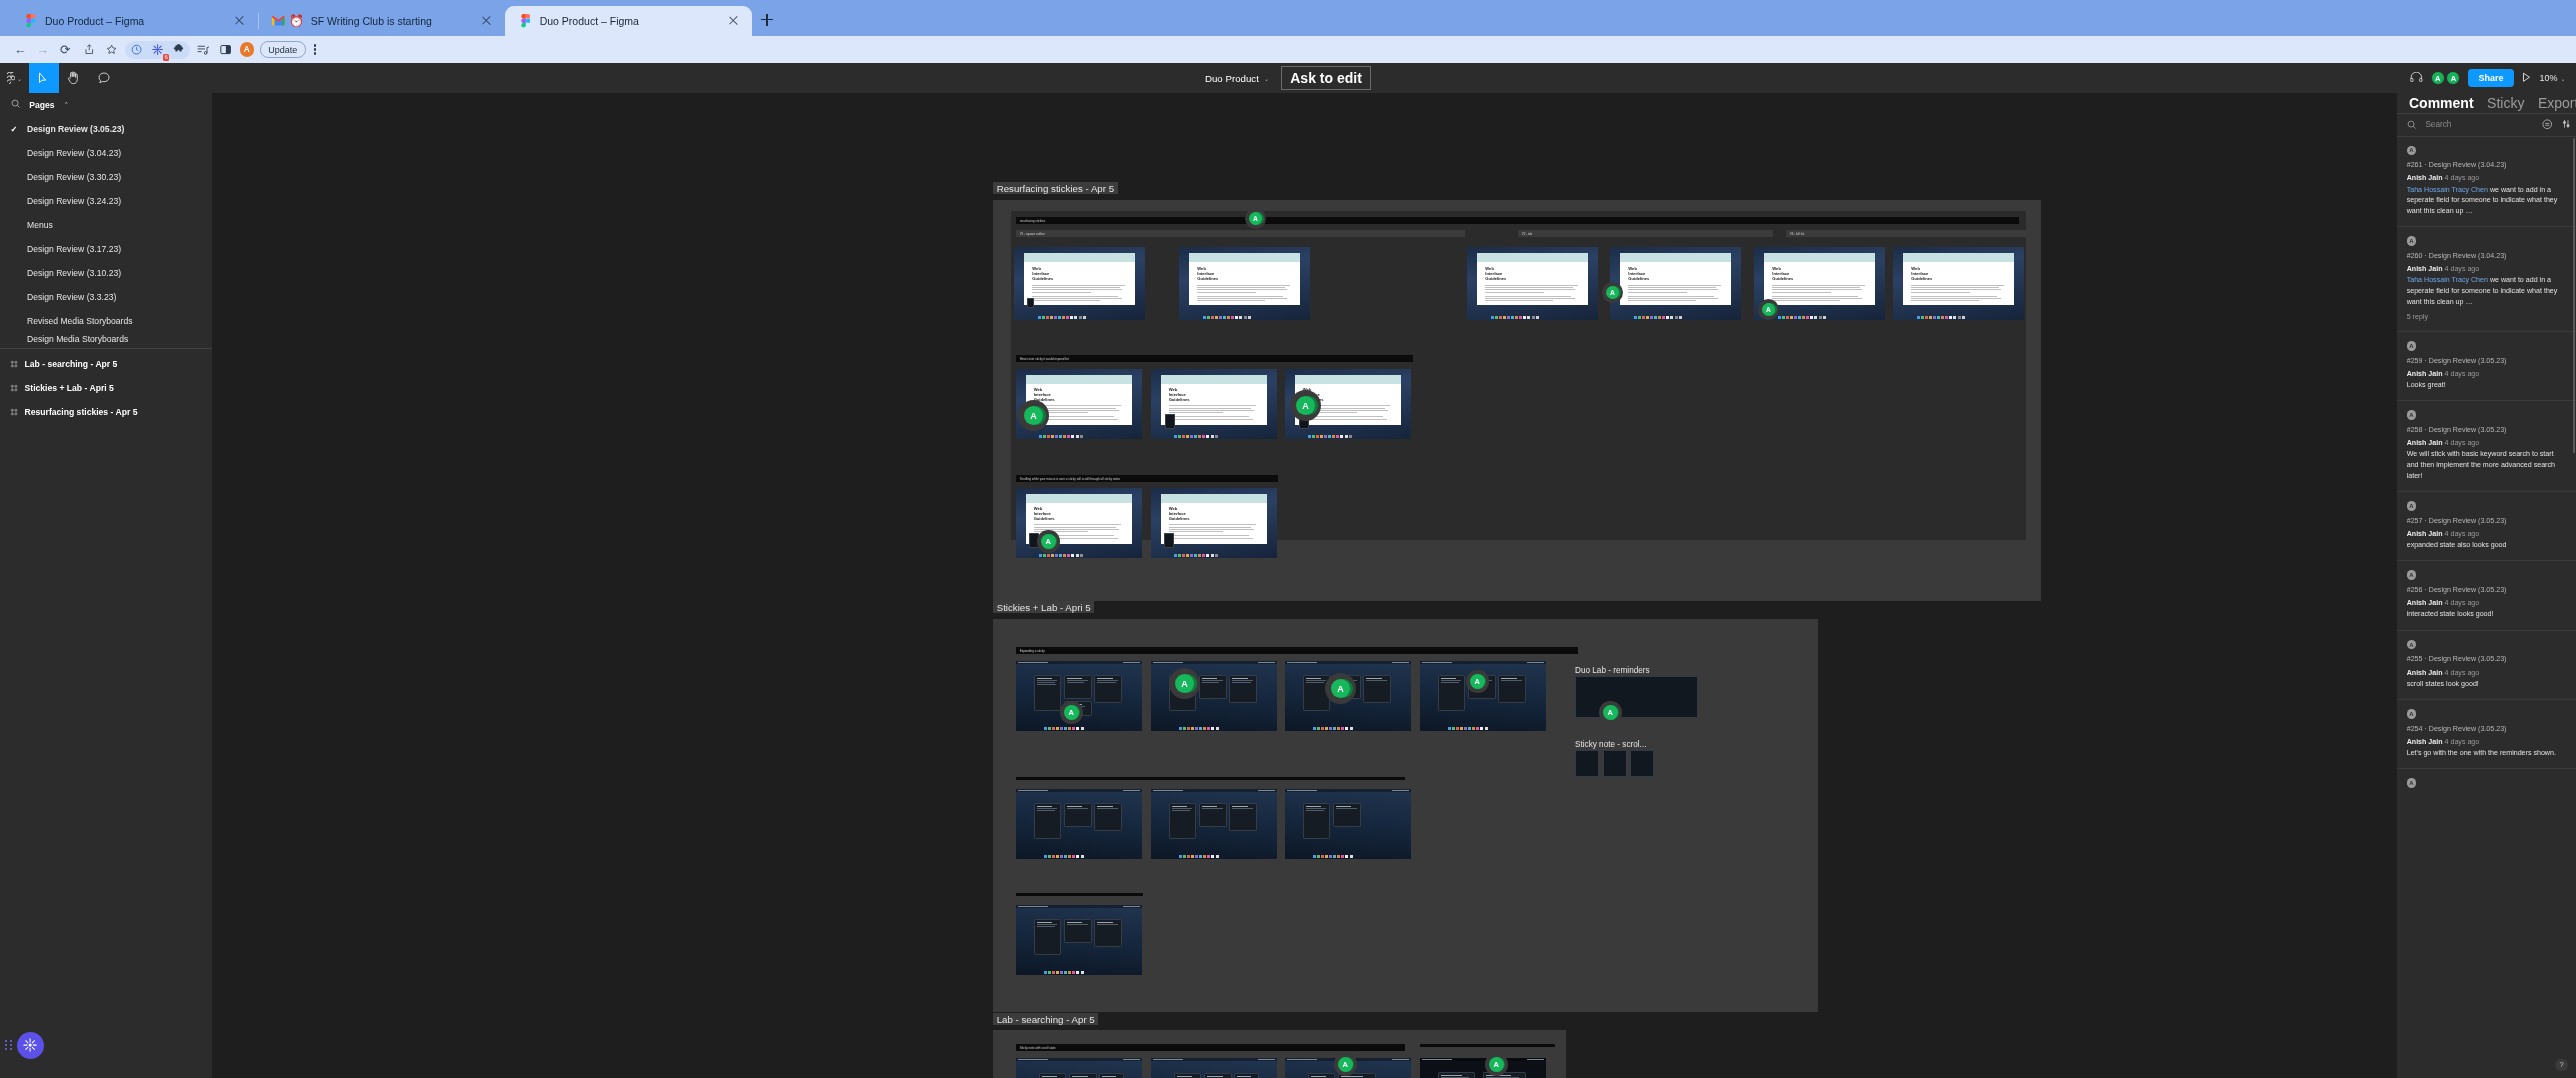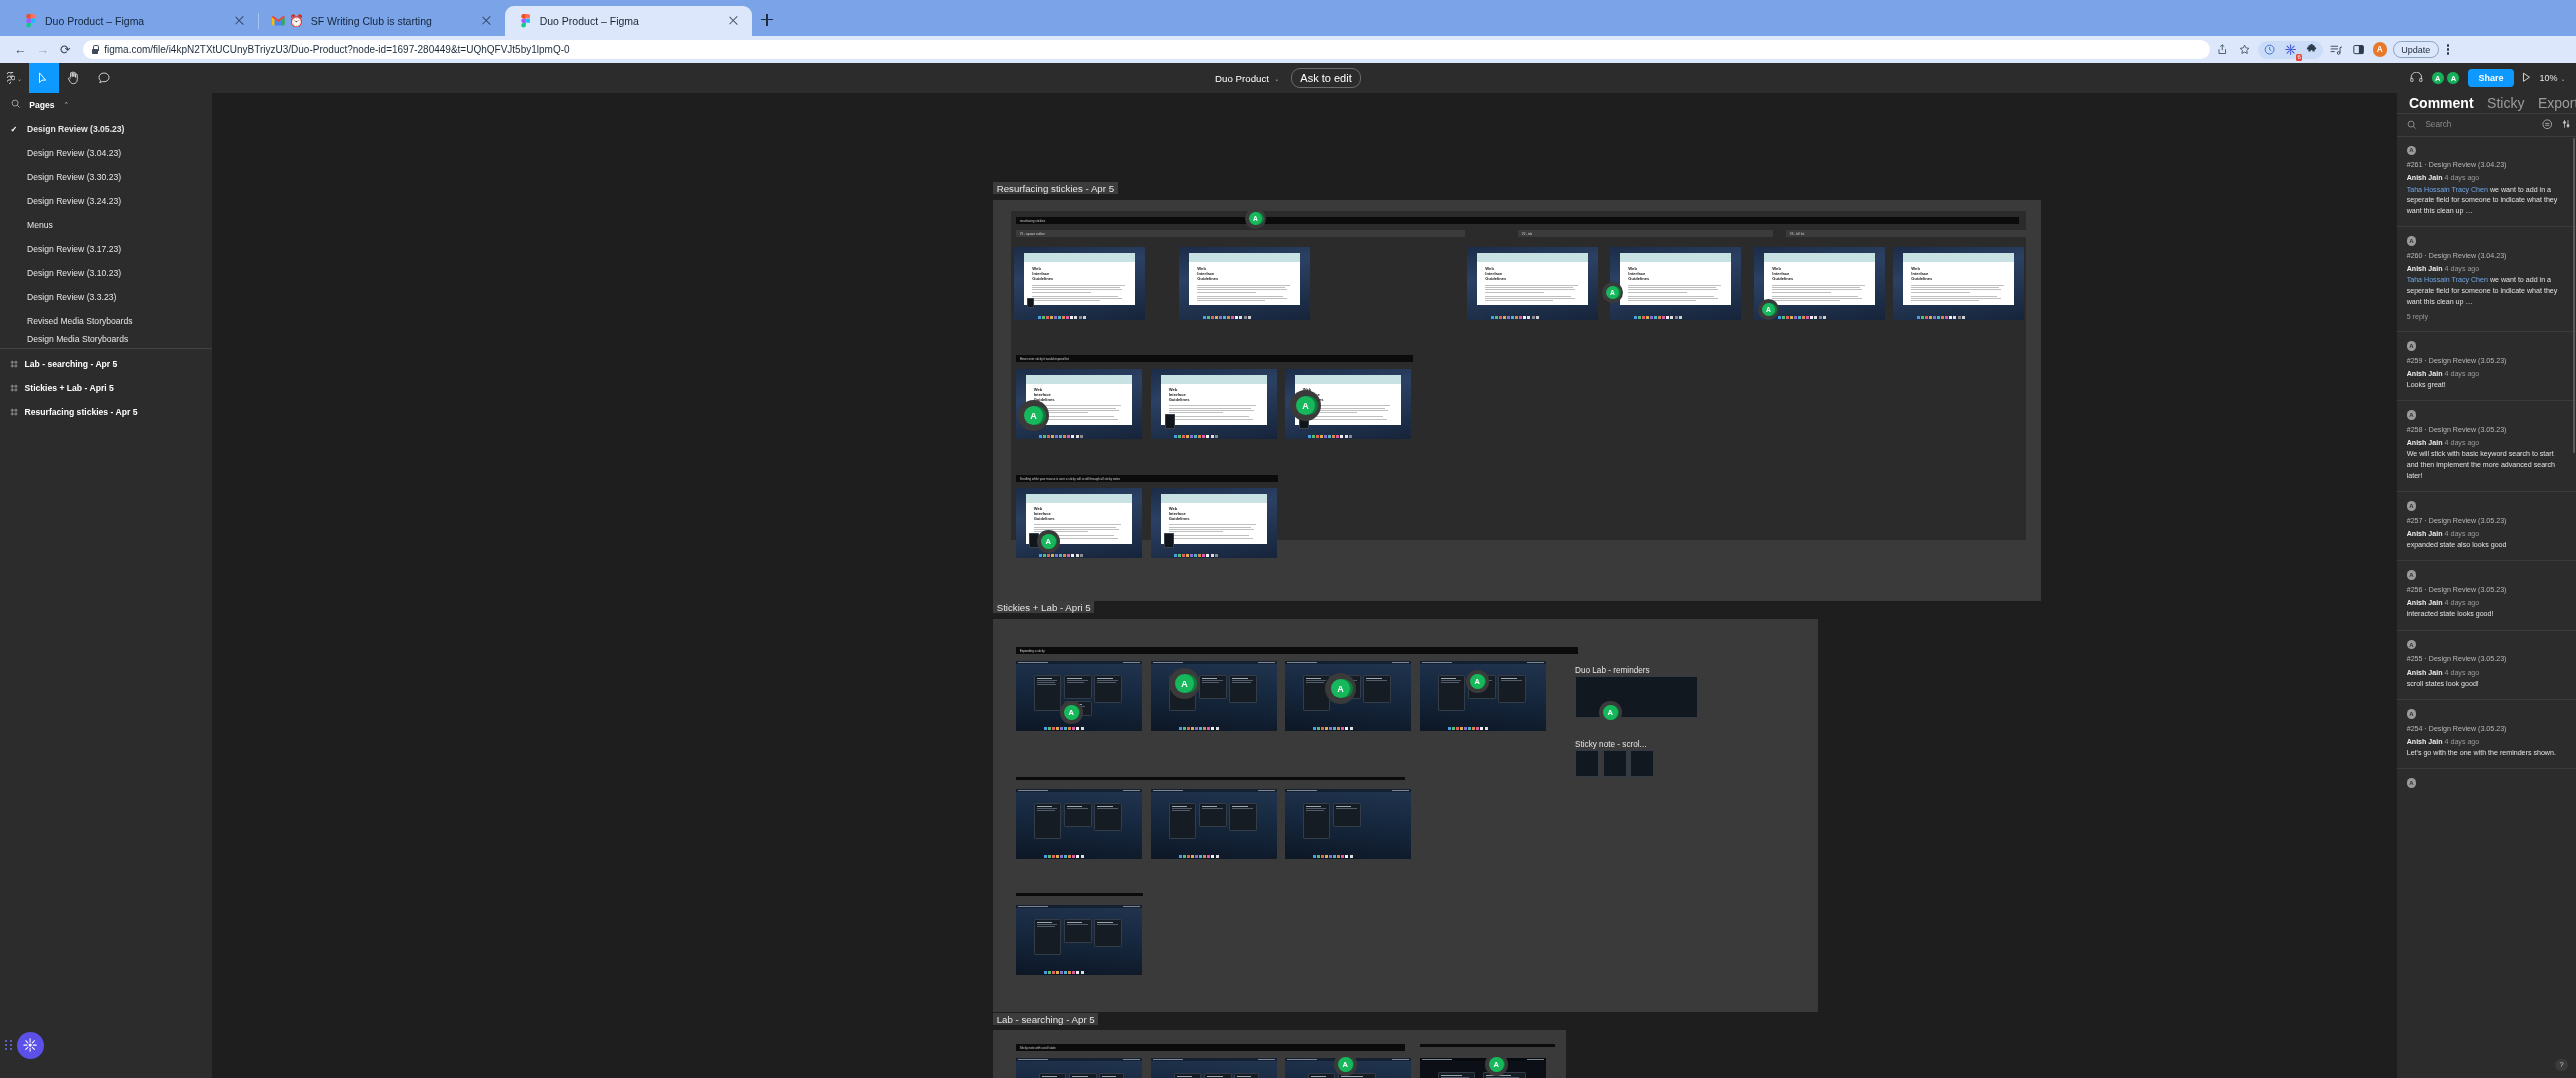--- a/index.html
+++ b/index.html
@@ -87,22 +87,22 @@
   }
   .ft-left { display:flex; align-items:center; height:100%; }
   .fig-logo-btn { width:28.5px; height:30px; display:flex; align-items:center; justify-content:center;
                   gap:2.2px; }
   .tool-btn { width:30px; height:30px; display:flex; align-items:center; justify-content:center; }
   .tool-btn.active { background:#0d99ff; }
   .ft-center { position:absolute; left:0; right:0; display:flex; align-items:center;
                justify-content:center; gap:12px; pointer-events:none; }
   .ft-center > * { pointer-events:auto; }
   .file-name { font-size:9.7px; color:#fff; display:flex; align-items:center; gap:5.2px; }
-  .ask-edit { border:0.7px solid #6b6b6b; border-radius:9px; font-size:11px; color:#fff;
-              padding:3px 8.2px; background:transparent; font-weight:400; }
+  .ask-edit { border:0.7px solid #6b6b6b; border-radius:0; font-size:14px; color:#fff;
+              padding:3px 8.2px; background:transparent; font-weight:700; }
   .ft-right { margin-left:auto; display:flex; align-items:center; gap:7.5px; padding-right:10.5px; }
   .av-green { width:14.2px; height:14.2px; border-radius:50%; background:#16b25a; color:#fff;
               font-size:7.5px; font-weight:bold; display:flex; align-items:center;
               justify-content:center; border:1.1px solid #2c2c2c; }
   .share-btn { background:#0d99ff; color:#fff; font-size:9px; font-weight:600;
                border-radius:3.7px; padding:3.7px 10.5px; }
   .zoom-lvl { font-size:9px; color:#e6e6e6; display:flex; align-items:center; gap:3px; }
 
   .fig-body { flex:1; display:flex; min-height:0; }
 
@@ -244,24 +244,20 @@
       <span class="tab-title">Duo Product – Figma</span>
       <span class="tab-close"></span>
     </div>
     <div class="newtab"></div>
   </div>
 
   <div class="omnibar">
     <span class="navbtn">←</span>
     <span class="navbtn dim">→</span>
     <span class="navbtn">⟳</span>
-    <div class="urlbox">
-      <span class="lock"></span>
-      <span class="url">figma.com/file/i4kpN2TXtUCUnyBTriyzU3/Duo-Product?node-id=1697-280449&amp;t=UQhQFVJt5by1lpmQ-0</span>
-    </div>
     <span class="ombtn">
       <svg width="10.5" height="10.5" viewBox="0 0 16 16" fill="none" stroke="#3c4a5a" stroke-width="1.3">
           <path d="M8 1.5v8M5 4l3-2.8L11 4"></path>
           <path d="M3 8v6.5h10V8"></path>
         </svg>
     </span>
     <span class="ombtn">
       <svg width="11.2" height="11.2" viewBox="0 0 16 16" fill="none" stroke="#3c4a5a" stroke-width="1.2">
           <path d="M8 1.6l1.9 4 4.3.6-3.1 3 .75 4.3L8 11.5 4.15 13.5 4.9 9.2 1.8 6.2l4.3-.6z"></path>
         </svg>

